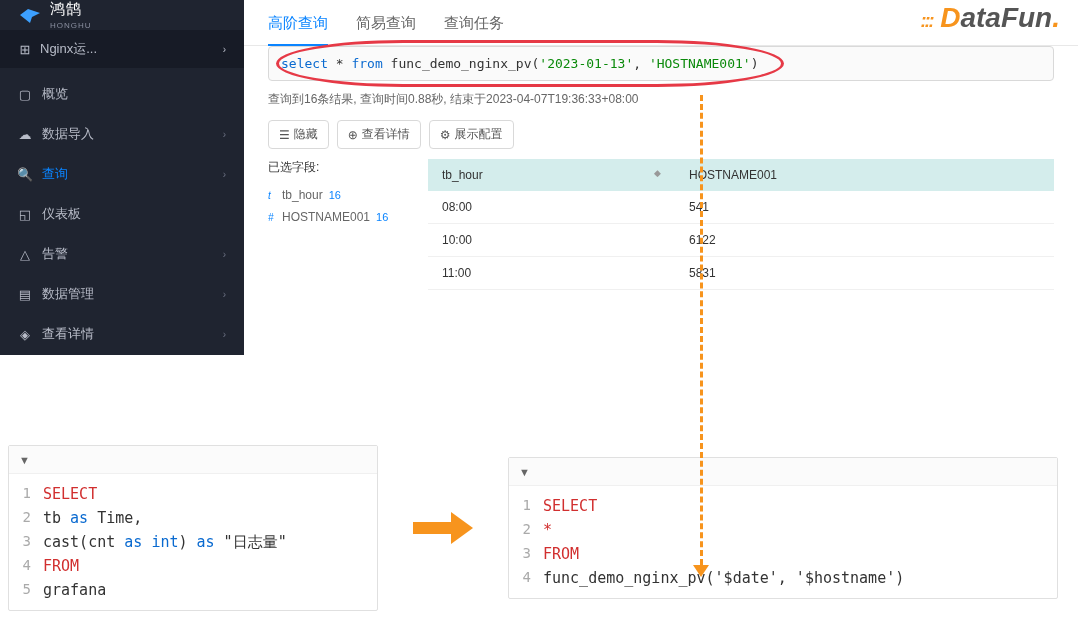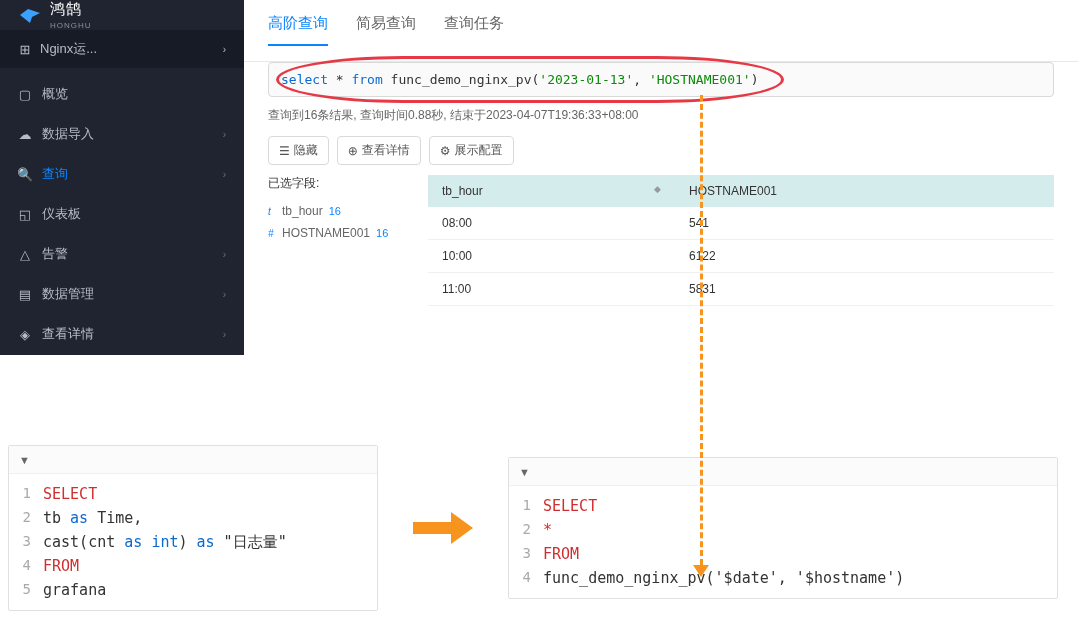--- a/index.html
+++ b/index.html
@@ -17,21 +17,21 @@
     .logo-stack { display:flex; flex-direction:column; }
     .top-selector { display: flex; align-items: center; padding: 10px 18px; gap: 8px; background: #171b26; font-size: 13px; }
     .nav { padding: 6px 0; }
     .nav-item { display: flex; align-items: center; padding: 11px 18px; gap: 10px; cursor: pointer; font-size: 13px; }
     .nav-item.active { color: #0a84ff; }
     .nav-icon { width: 14px; height: 14px; display: inline-flex; align-items: center; justify-content: center; flex-shrink: 0; }
     .nav-item .chev { margin-left: auto; font-size: 10px; color: #6a6f80; }
     
     
     .main { flex: 1; background: #fff; display: flex; flex-direction: column; position: relative; }
-    .tabs { display: flex; gap: 28px; padding: 14px 24px 16px; border-bottom: 1px solid #e8e8e8; }
+    .tabs { display: flex; gap: 28px; padding: 14px 24px 0; border-bottom: 1px solid #e8e8e8; }
     .tab { padding-bottom: 12px; cursor: pointer; font-size: 15px; color: #666; position: relative; }
     .tab.active { color: #0a84ff; font-weight: 500; }
     .tab.active::after { content: ''; position: absolute; bottom: -1px; left: 0; right: 0; height: 2px; background: #0a84ff; }
     
     .hint-row { padding: 14px 24px 10px; font-size: 12px; color: #666; }
     .hint-row a { color: #0a84ff; text-decoration: none; }
     
     .query-wrap { margin: 0 24px; position: relative; }
     .query-input { width: 100%; border: 1px solid #d9d9d9; border-radius: 4px; padding: 9px 12px; font-family: "SFMono-Regular", Consolas, monospace; font-size: 13px; background: #fafafa; }
     .query-highlight { position: absolute; top: -6px; left: 8px; right: 270px; bottom: -6px; border: 3px solid #e63946; border-radius: 50% / 100%; pointer-events: none; }
@@ -138,20 +138,24 @@
         </div>
         <div class="nav-item">
           <span class="nav-icon">◈</span>
           <span>查看详情</span>
           <span class="chev">›</span>
         </div>
       </div>
   </div>
 
   <div class="main">
+    <div class="datafun-logo">
+      <span style="color:#f7941d;font-size:18px;letter-spacing:-2px;">:::</span>
+      <span class="df-d">D</span><span class="df-rest">ataFun</span><span class="df-dot">.</span>
+    </div>
 
     <div class="tabs" id="tabs">
         <div class="tab active">高阶查询</div>
         <div class="tab">简易查询</div>
         <div class="tab">查询任务</div>
       </div>
 
 
     <div class="query-wrap">
       <div class="query-input">

